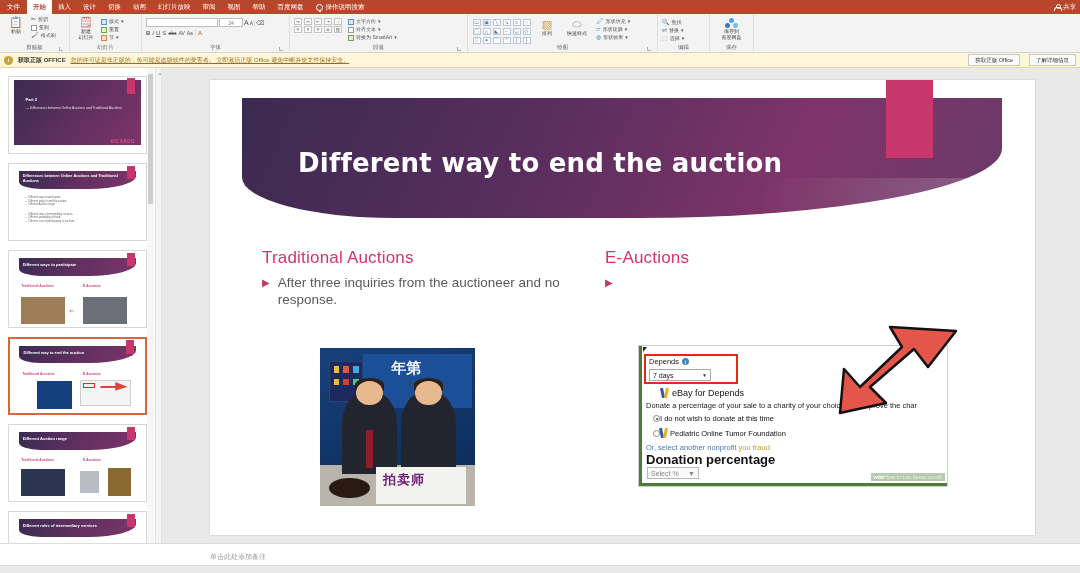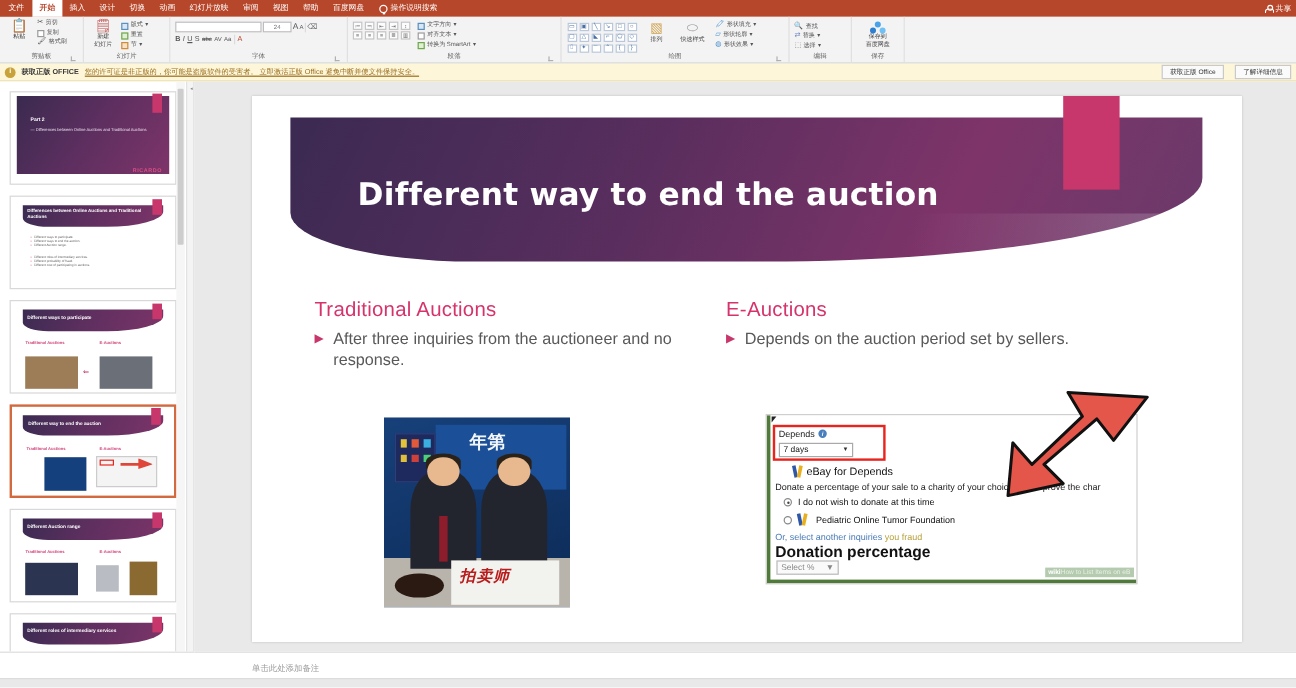--- a/index.html
+++ b/index.html
@@ -244,22 +244,22 @@
   .ph-man.a { left:14%; }
   .ph-man.b { left:52%; }
   .ph-face { position:absolute; top:-14%; left:26%; width:48%; height:30%;
              background:#e8b98e; border-radius:50%; }
   .ph-hair { position:absolute; top:-17%; left:24%; width:52%; height:16%;
              background:#2a2118; border-radius:50% 50% 0 0; }
   .ph-tie { position:absolute; bottom:8%; left:44%; width:12%; height:46%;
             background:#8e1d2b; }
   .ph-sign { position:absolute; left:36%; bottom:1%; width:58%; height:24%;
              background:#f2f2ee; }
-  .ph-sign span { position:absolute; left:8%; top:12%; font-size:13px; color:#b91c1c;
-                  font-weight:bold; letter-spacing:1px; font-family:"DejaVu Sans",sans-serif;font-style:italic;}
+  .ph-sign span { position:absolute; left:8%; top:12%; font-size:13px; color:#701a75;
+                  font-weight:bold; letter-spacing:1px; font-family:"DejaVu Sans",sans-serif;}
   .ph-disc { position:absolute; left:6%; bottom:5%; width:26%; height:13%;
              background:#2b1a12; border-radius:50%; }
 
   
   .ebay {
     position:absolute; left:428px; top:265px; width:310px; height:142px;
     background:#fff; border:1px solid #cfcfcf; overflow:hidden;
     font-family:"Liberation Sans",sans-serif;
   }
   .ebay .leftrail { position:absolute; left:0; top:0; width:3px; height:100%;
@@ -285,21 +285,21 @@
   .dur-select .carat { font-size:5px; color:#333; }
   .charity-row { position:absolute; left:22px; top:42px; display:flex;
                  align-items:center; gap:4px; font-size:9px; color:#111; }
   .ribbon-ico { width:7px; height:10px; position:relative; flex:none; }
   .ribbon-ico::before{ content:""; position:absolute; left:0; top:0; width:3px;
     height:10px; background:#2f57a6; transform:rotate(-12deg); }
   .ribbon-ico::after{ content:""; position:absolute; right:0; top:0; width:3px;
     height:10px; background:#e8b021; transform:rotate(12deg); }
   .don-desc { position:absolute; left:7px; top:55px; width:300px; font-size:7.5px;
               color:#222; white-space:nowrap; overflow:hidden; }
-  .radio-row { position:absolute; display:flex; align-items:center; gap:5px;
+  .radio-row { position:absolute; display:flex; align-items:center; 
                font-size:7.5px; color:#111; }
   .radio {
     width:7px; height:7px; border-radius:50%; border:1px solid #8a8a8a;
     background:#fff; position:relative; flex:none;
   }
   .radio.on::after{ content:""; position:absolute; left:1.6px; top:1.6px; width:2.4px;
     height:2.4px; border-radius:50%; background:#444; }
   .ornp { position:absolute; left:7px; top:97px; font-size:7.5px; color:#4a7ab5; }
   .ornp em { color:#b8a23c; font-style:normal; }
   .donperc { position:absolute; left:7px; top:106px; font-size:13px; color:#111;
@@ -695,21 +695,20 @@
           <div class="bullet">
             <span class="tri">▶</span>
             <span>After three inquiries from the auctioneer and no response.</span>
           </div>
         </div>
 
         <div class="col right">
           <div class="colhead">E-Auctions</div>
           <div class="bullet">
             <span class="tri">▶</span>
-            <span>Depends on the auction period set by sellers.</span>
           </div>
         </div>
 
         <div class="photo-left">
           <div class="ph-bg"></div>
           <div class="ph-banner"></div>
           <div class="ph-cn">年第</div>
           <div class="ph-poster">
             <i style="left:10%;top:12%"></i>
               <i style="left:40%;top:12%;background:#e05a3a"></i>
@@ -759,21 +758,21 @@
             <span class="radio on"></span>
             <span>I do not wish to donate at this time</span>
           </div>
           <div class="radio-row" style="left:14px; top:82px">
             <span class="radio"></span>
             <span class="ribbon-ico"></span>
             <span style="margin-left:3px">Pediatric Online Tumor Foundation</span>
           </div>
 
           <div class="ornp">
-            <span>Or, select another inquiries</span><em> you fraud</em>
+            <span>Or, select another nonprofit</span><em> you fraud</em>
           </div>
 
           <div class="donperc">Donation percentage</div>
           <div class="perc-select">
             <span>Select %</span>
             <span class="carat">▼</span>
           </div>
 
           <div class="wiki-wm">
             <b>wiki</b><span>How to List Items on eB</span>

